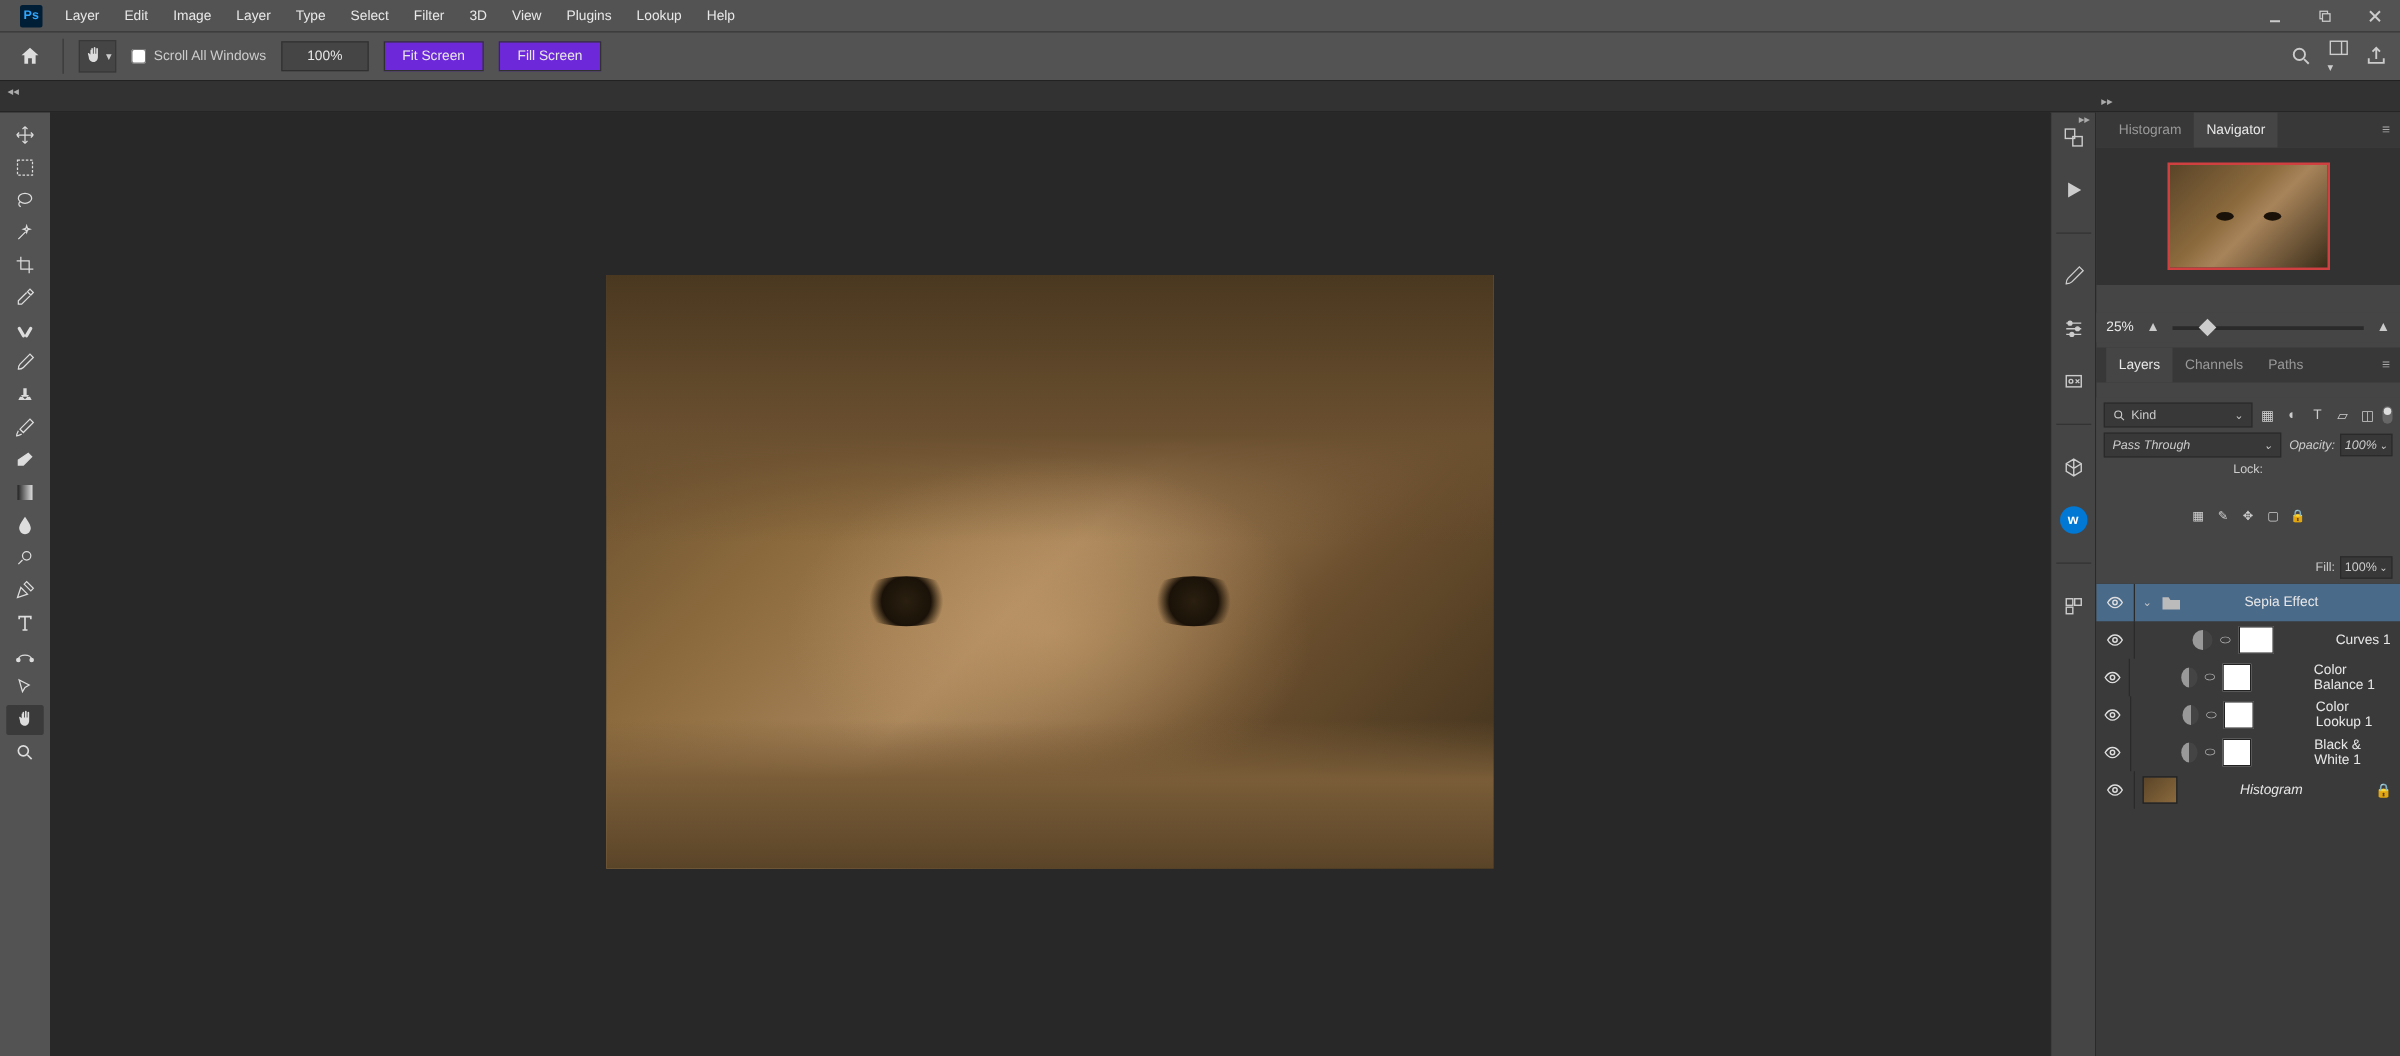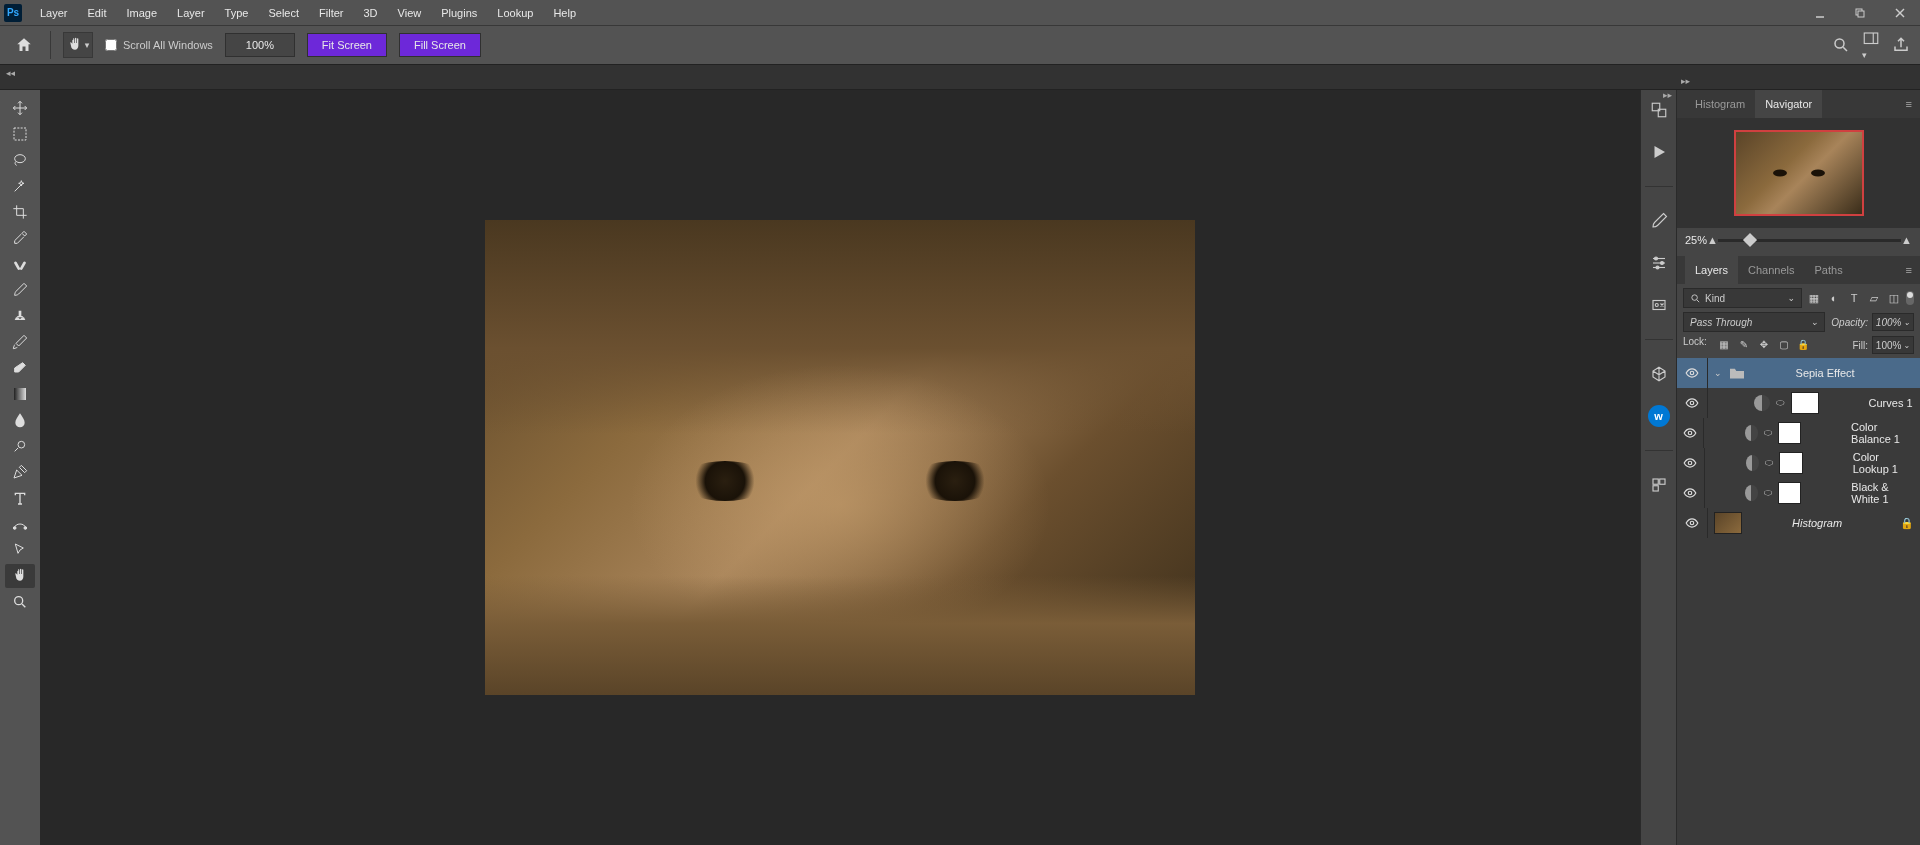--- a/index.html
+++ b/index.html
@@ -1,19 +1,19 @@
 <!DOCTYPE html>
 <html><head>
 <meta charset="utf-8">
 <style>
 * { margin: 0; padding: 0; box-sizing: border-box; font-family: -apple-system, "Segoe UI", sans-serif; }
 body { background: #323232; color: #d1d1d1; font-size: 11px; width: 1920px; height: 845px; overflow: hidden; position: relative; }
 
 
-.menu-bar { height: 25px; background: #535353; display: flex; align-items: center; padding-left: 4px; }
+.menu-bar { height: 25px; background: #535353; display: flex; align-items: center; padding-left: 16px; }
 .ps-icon { width: 18px; height: 18px; background: #001e36; color: #31a8ff; display: flex; align-items: center; justify-content: center; font-size: 10px; font-weight: bold; border-radius: 2px; margin-right: 8px; }
 .menu-item { padding: 0 10px; cursor: pointer; color: #e8e8e8; }
 .window-controls { margin-left: auto; display: flex; }
 .win-btn { width: 40px; height: 25px; display: flex; align-items: center; justify-content: center; cursor: pointer; color: #ccc; font-size: 14px; }
 
 
 .options-bar { height: 40px; background: #535353; border-top: 1px solid #383838; border-bottom: 1px solid #222; display: flex; align-items: center; padding: 0 10px; gap: 12px; }
 .home-btn { width: 28px; height: 28px; display: flex; align-items: center; justify-content: center; cursor: pointer; }
 .hand-icon-box { width: 30px; height: 26px; display: flex; align-items: center; justify-content: center; border: 1px solid #383838; background: #454545; }
 .checkbox-item { display: flex; align-items: center; gap: 6px; color: #ccc; }
@@ -59,37 +59,37 @@
 .panel-tab { padding: 0 10px; height: 28px; display: flex; align-items: center; cursor: pointer; color: #999; font-size: 11px; }
 .panel-tab.active { background: #454545; color: #e8e8e8; }
 .panel-menu { margin-left: auto; color: #aaa; cursor: pointer; }
 .panel-collapse { position: absolute; left: 4px; top: -14px; color: #aaa; font-size: 9px; }
 
 
 .navigator-body { height: 110px; display: flex; align-items: center; justify-content: center; background: #323232; }
 .nav-thumb { width: 130px; height: 86px; border: 2px solid #d04040; background: linear-gradient(135deg, #5a4428, #8b6a3d 40%, #a8845a 55%, #3a2d1a); position: relative; }
 .nav-thumb .nav-eyes { position: absolute; top: 50%; left: 50%; transform: translate(-50%,-50%); display: flex; gap: 24px; }
 .nav-thumb .nav-eye { width: 14px; height: 7px; background: #1a1208; border-radius: 50%; }
-.nav-zoom-bar { height: 24px; display: flex; align-items: center; padding: 0 8px; background: #454545; }
+.nav-zoom-bar { height: 24px; display: flex; align-items: center; padding: 0 8px; gap: 10px; background: #454545; margin-top: 22px; }
 .nav-zoom-val { color: #e8e8e8; }
 .zoom-tri { color: #ccc; cursor: pointer; }
 .zoom-slider { flex: 1; height: 3px; background: #2a2a2a; position: relative; }
 .zoom-handle { position: absolute; left: 15%; top: -4px; width: 10px; height: 10px; background: #ccc; transform: rotate(45deg); }
 
 
-.layers-controls { padding: 4px 6px; display: flex; flex-direction: column; gap: 4px; background: #454545; font-size: 10px; }
+.layers-controls { padding: 4px 6px; display: flex; flex-direction: column; gap: 4px; background: #454545; font-size: 10px; margin-top: 12px; }
 .filter-row { display: flex; align-items: center; gap: 4px; }
 .kind-dropdown { flex: 1; height: 20px; background: #383838; border: 1px solid #2a2a2a; display: flex; align-items: center; padding: 0 6px; gap: 4px; color: #ccc; }
 .filter-icons { display: flex; gap: 4px; align-items: center; }
 .filter-icon { width: 16px; height: 16px; display: flex; align-items: center; justify-content: center; color: #ccc; cursor: pointer; font-size:11px;}
 .blend-row { display: flex; align-items: center; gap: 6px; font-style: italic; }
 .blend-dropdown { flex: 1; height: 20px; background: #383838; border: 1px solid #2a2a2a; display: flex; align-items: center; justify-content: space-between; padding: 0 6px; color: #ccc; }
 .opacity-box { display: flex; align-items: center; gap: 4px; color: #ccc; }
 .opacity-val { width: 42px; height: 18px; background: #383838; border: 1px solid #2a2a2a; display: flex; align-items: center; justify-content: center; }
-.lock-row { display: flex; gap: 9px; color: #ccc; }
+.lock-row { display: flex; align-items: center; gap: 24px; color: #ccc; flex-direction: column; }
 .lock-icons { display: flex; gap: 4px; }
 .lock-icon { width: 16px; height: 16px; display: flex; align-items: center; justify-content: center; cursor: pointer; font-size: 10px; }
 
 
 .layer-list { flex: 1; background: #3a3a3a; overflow: auto; }
 .layer-row { height: 30px; display: flex; align-items: center; padding: 0 6px; gap: 6px; cursor: pointer; }
 .layer-row.selected { background: #4a6a8a; }
 .vis-toggle { width: 18px; display: flex; justify-content: center; color: #ddd; cursor: pointer; }
 .layer-indent { width: 14px; }
 .collapse-arrow { color: #ccc; font-size: 9px; }

